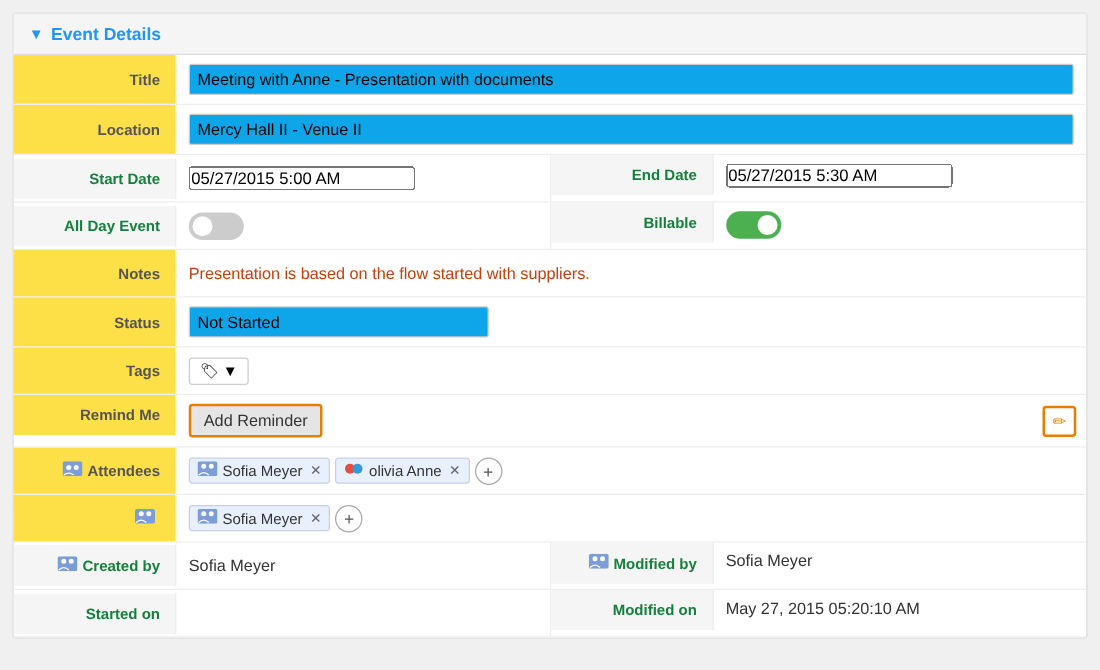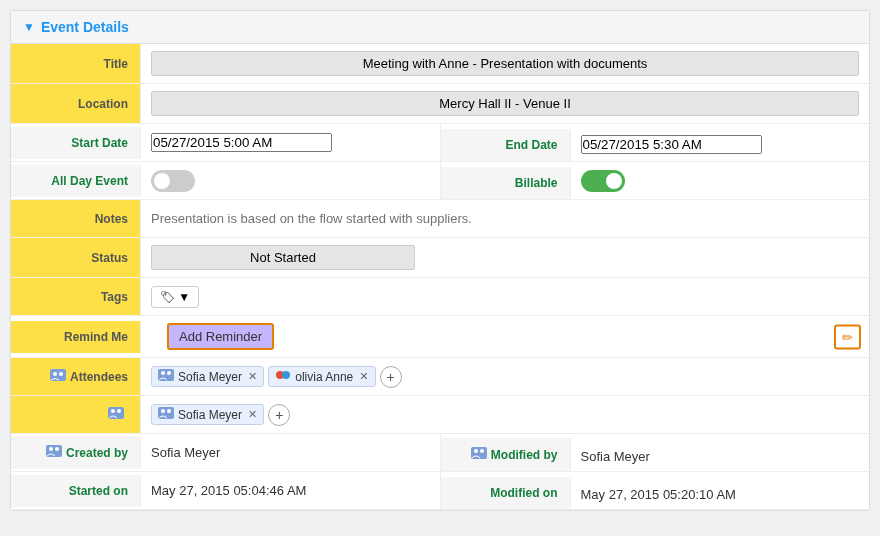--- a/index.html
+++ b/index.html
@@ -56,49 +56,48 @@
       border-right: 1px solid #eee;
     }
     .value-cell {
       flex: 1;
       padding: 7px 10px;
       display: flex;
       align-items: center;
     }
     .value-cell input[type="text"] {
       border: 1px solid #ccc;
-      padding: 4px 18px;
+      padding: 4px 6px;
       font-size: 13px;
       border-radius: 2px;
       outline: none;
-      background: #e5e5e5;
-      text-align: center;
+      background: #0ea5e9;
     }
     .value-cell .full-input {
       width: 100%;
     }
     .value-cell .half-input {
-      width: 264px;
+      width: 240px;
     }
     
     .form-row-split {
       display: flex;
       border-bottom: 1px solid #eee;
       min-height: 38px;
     }
     .split-left {
       flex: 1;
       display: flex;
       align-items: center;
       border-right: 1px solid #eee;
     }
     .split-right {
       flex: 1;
       display: flex;
-      align-items: flex-end;
+      align-items: flex-start;
     }
     .split-label {
       width: 130px;
       min-width: 130px;
       background: #f5f5f5;
       padding: 9px 12px;
       text-align: right;
       font-weight: bold;
       color: #15803d;
       font-size: 12px;
@@ -160,27 +159,26 @@
       display: flex;
       align-items: center;
       gap: 3px;
       font-size: 12px;
     }
     
     .remind-row {
       display: flex;
       border-bottom: 1px solid #eee;
       min-height: 38px;
-      align-items: center;
+      align-items: flex-start;
       position: relative;
-      gap: 16px;
     }
     .add-reminder-btn {
       border: 2px solid #e67e00;
-      background: #c4b5fd;
+      background: #e5e5e5;
       color: #333;
       padding: 4px 10px;
       border-radius: 3px;
       cursor: pointer;
       font-size: 13px;
     }
     .edit-icon-btn {
       position: absolute;
       right: 8px;
       top: 50%;
@@ -218,21 +216,21 @@
       width: 22px;
       height: 22px;
       display: inline-flex;
       align-items: center;
       justify-content: center;
       cursor: pointer;
       font-size: 14px;
       color: #555;
     }
     .notes-text {
-      color: #737373;
+      color: #c2410c;
       font-size: 13px;
     }
   </style>
 </head>
 <body>
 
 <div class="panel">
 
   <div class="panel-header">
     <span class="chevron-icon">▼</span>
@@ -423,23 +421,20 @@
       </div>
       <div class="split-value">
         <span>Sofia Meyer</span>
       </div>
     </div>
   </div>
 
   <div class="form-row-split">
     <div class="split-left">
       <div class="split-label">Started on</div>
-      <div class="split-value">
-        <span>May 27, 2015 05:04:46 AM</span>
-      </div>
     </div>
     <div class="split-right">
       <div class="split-label" style="border-right:1px solid #eee;">Modified on</div>
       <div class="split-value">
         <span>May 27, 2015 05:20:10 AM</span>
       </div>
     </div>
   </div>
 
 </div>

